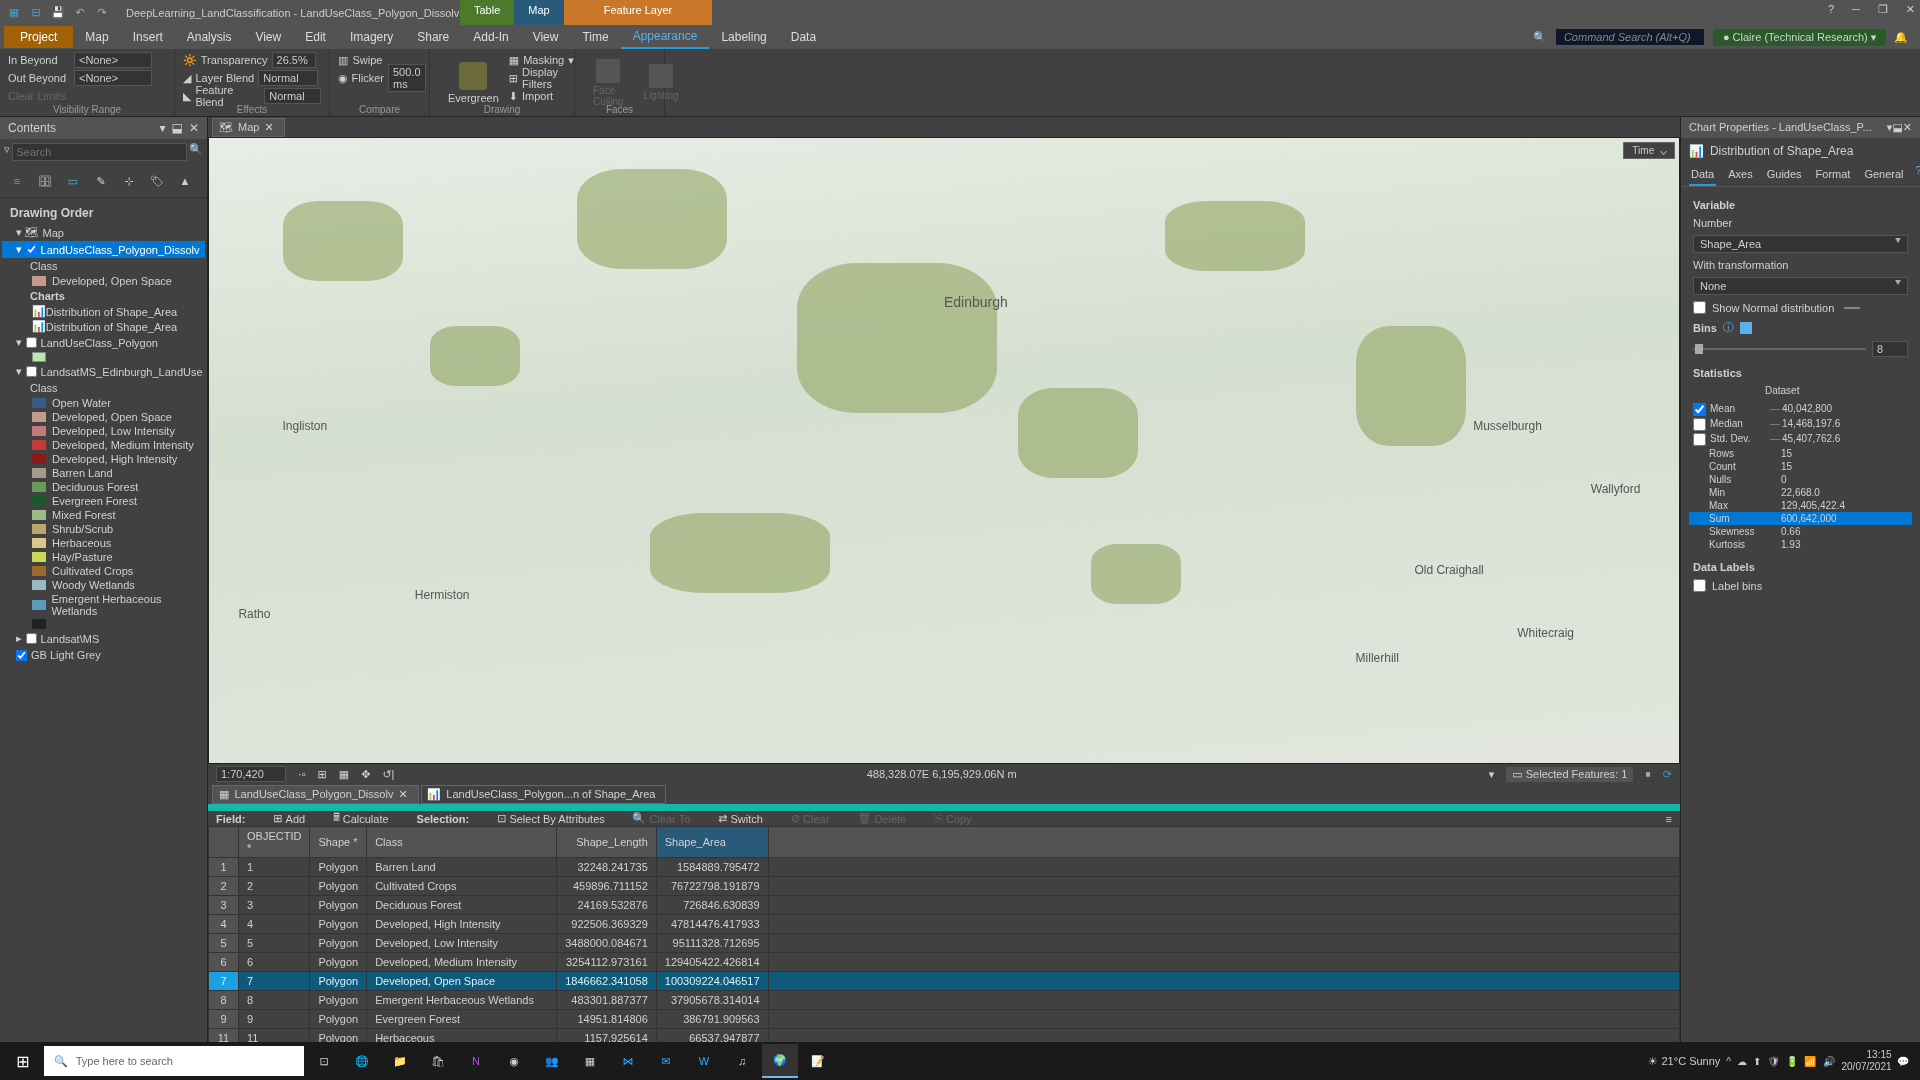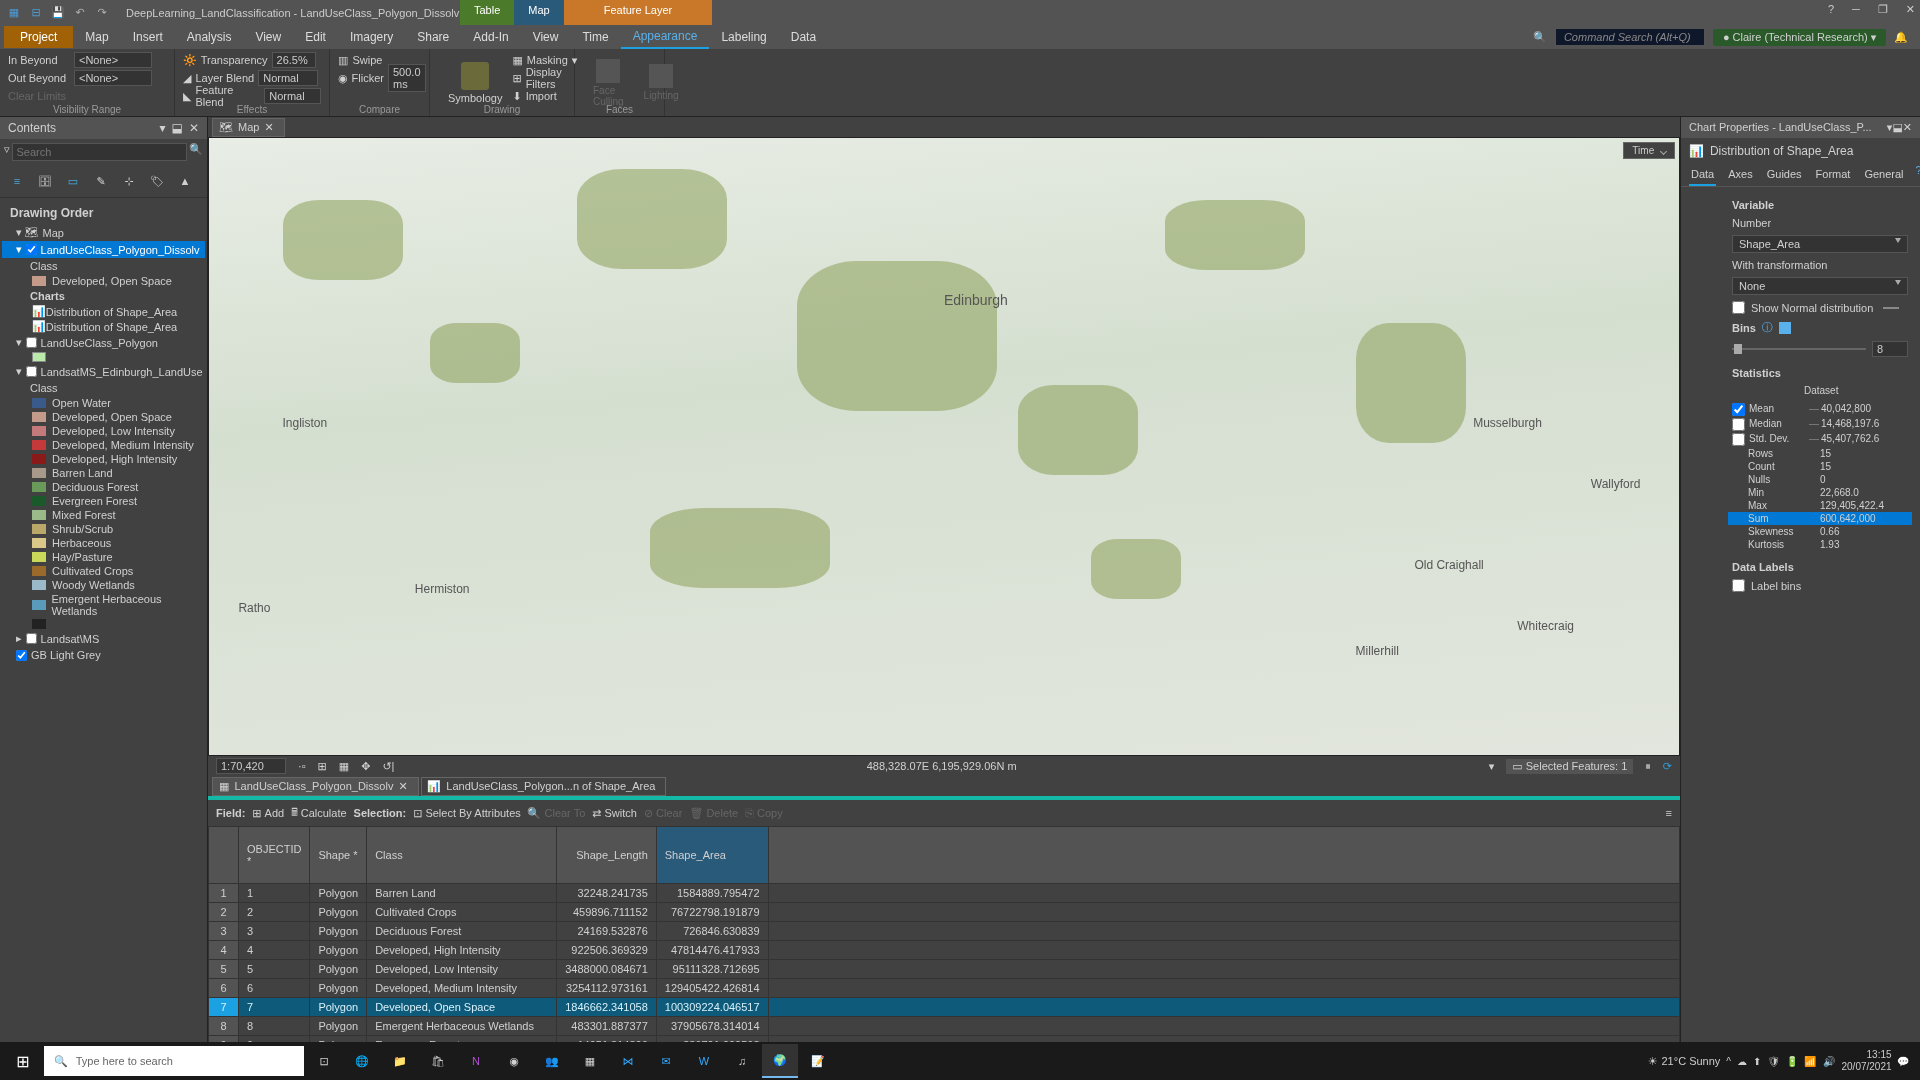--- a/index.html
+++ b/index.html
@@ -64,43 +64,43 @@
 .map-label { position: absolute; font-size: 12px; color: #555; }
 .map-patch { position: absolute; background: rgba(140,160,90,0.55); border-radius: 30%; }
 .time-btn { position: absolute; top: 4px; right: 4px; background: #414141; color: #ccc; padding: 2px 8px; font-size: 10px; border: 1px solid #666; }
 .map-status { height: 20px; background: #414141; display: flex; align-items: center; padding: 0 8px; gap: 12px; font-size: 11px; }
 .map-status .center { margin-left: auto; margin-right: auto; }
 .sel-features { background: #535353; padding: 1px 6px; }
 .refresh-icon { color: #2ea0e0; }
 
 
 .table-tabs { height: 20px; background: #414141; display: flex; align-items: center; padding-left: 4px; gap: 2px; }
-.table-toolbar { height: 30px; background: #414141; display: flex; align-items: center; gap: 7px; padding: 0 8px; font-size: 11px; border-top: 4px solid #14b8a6; }
+.table-toolbar { height: 22px; background: #414141; display: flex; align-items: center; gap: 28px; padding: 0 8px; font-size: 11px; border-top: 7px solid #14b8a6; }
 .tbl-btn { display: flex; align-items: center; gap: 3px; }
 .tbl-btn.disabled { color: #666; }
 .attr-table { background: #414141; overflow: auto; position: relative; height: 248px; }
 .attr-table table { border-collapse: collapse; width: 100%; font-size: 11px; }
-.attr-table th { background: #535353; padding: 16px 8px; text-align: left; border: 1px solid #333; font-weight: normal; }
+.attr-table th { background: #535353; padding: 3px 8px; text-align: left; border: 1px solid #333; font-weight: normal; }
 .attr-table th.sel { background: #2a5a7a; }
 .attr-table td { padding: 3px 8px; border: 1px solid #333; }
 .attr-table tr.selected td { background: #0d5a7a; color: #d8f0f8; }
 .attr-table tr.selected td.rownum { background: #1ba1e2; }
 .attr-table td.rownum { background: #535353; text-align: center; width: 30px; }
 .attr-table td.num { text-align: right; }
 .table-footer { height: 20px; background: #414141; display: flex; align-items: center; padding: 0 8px; gap: 10px; font-size: 11px; border-top: 1px solid #333; }
 .table-footer .right { margin-left: auto; display: flex; gap: 10px; align-items: center; }
 
 
 .chart-pane { width: 240px; background: #414141; display: flex; flex-direction: column; border-left: 1px solid #222; }
 .chart-header { background: #535353; padding: 4px 8px; font-size: 11px; display: flex; }
 .chart-title-row { padding: 6px 8px; display: flex; align-items: center; gap: 6px; font-size: 12px; }
 .chart-tabs { display: flex; padding: 0 8px; gap: 10px; border-bottom: 1px solid #555; font-size: 11px; }
 .chart-tab { padding: 4px 2px; }
 .chart-tab.active { border-bottom: 2px solid #1ba1e2; }
-.chart-body { padding: 8px 12px; font-size: 11px; display: flex; flex-direction: column; gap: 6px; margin-left: 39px; }
+.chart-body { padding: 8px 12px; font-size: 11px; display: flex; flex-direction: column; gap: 6px; }
 .section-label { font-weight: bold; margin-top: 4px; }
 .dropdown { background: #333; border: 1px solid #555; padding: 2px 6px; display: flex; justify-content: space-between; }
 .stats-row { display: flex; align-items: center; gap: 6px; }
 .stat-line { display: flex; font-size: 10px; padding: 1px 0; }
 .stat-line .lbl { width: 60px; }
 .stat-line .dash { width: 12px; color: #888; }
 .stat-line.selected { background: #0078d4; padding: 1px 4px; margin: 0 -4px; }
 .bins-slider { display: flex; align-items: center; gap: 6px; }
 
 
@@ -186,21 +186,21 @@
     <div class="ribbon-group-label">Effects</div>
   </div>
   <div class="ribbon-group" style="width:100px">
     <div class="rg-row">▥ <span>Swipe</span></div>
     <div class="rg-row">◉ <span>Flicker</span><span class="rg-input" style="width:50px">500.0  ms</span></div>
     <div class="ribbon-group-label">Compare</div>
   </div>
   <div class="ribbon-group" style="width:145px;flex-direction:row">
     <div class="rg-big">
         <div class="rg-icon"></div>
-        <span>Symbology</span>
+        <span>Evergreen</span>
       </div>
     <div>
       <div class="rg-row">▦ <span>Masking</span> ▾</div>
       <div class="rg-row">⊞ <span>Display Filters</span></div>
       <div class="rg-row">⬇ <span>Import</span></div>
     </div>
     <div class="ribbon-group-label">Drawing</div>
   </div>
   <div class="ribbon-group rg-disabled" style="width:90px;flex-direction:row">
     <div class="rg-big">

